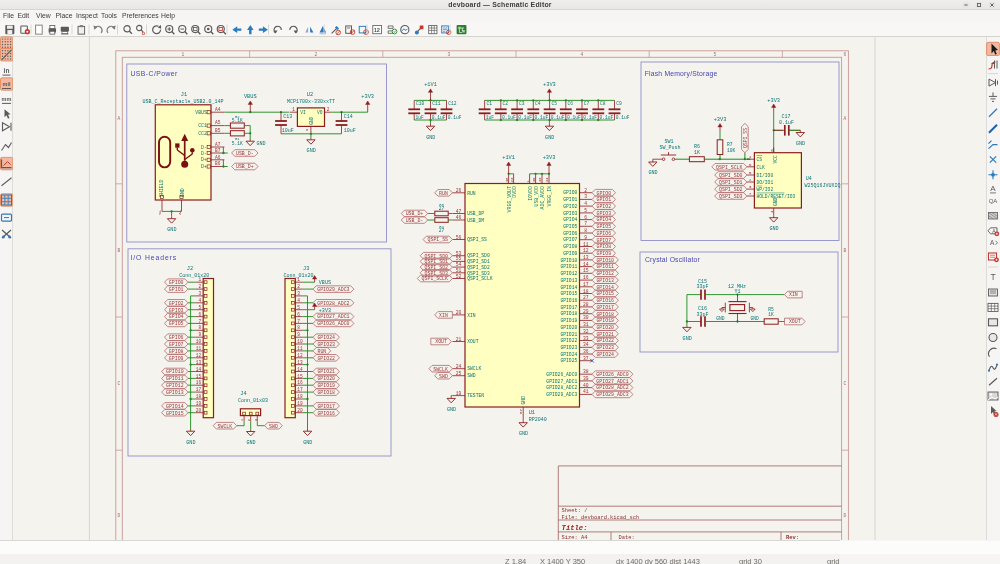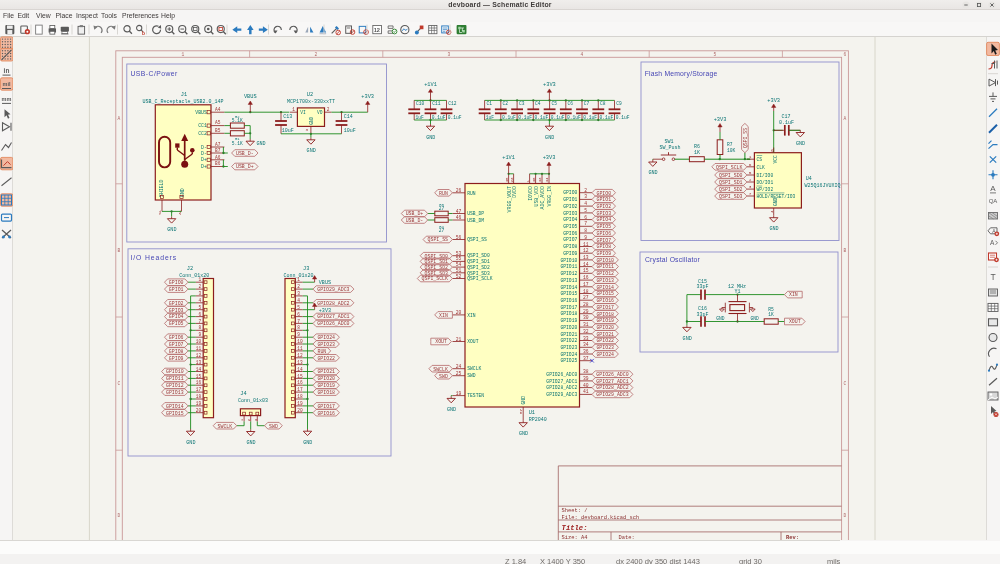--- a/index.html
+++ b/index.html
@@ -1336,16 +1336,16 @@
       <circle cx="3" cy="3.5" r="2.5" fill="#C0392B"></circle>
       <path d="M 2 2.5 l 2 2 M 4 2.5 l -2 2" stroke="#FFF" stroke-width="0.7"></path>
     </g>
 <line x1="988" y1="73.7" x2="998" y2="73.7" stroke="#D8D6D2" stroke-width="1"></line>
 <line x1="988" y1="267.0" x2="998" y2="267.0" stroke="#D8D6D2" stroke-width="1"></line>
 </svg>
 <div id="statusbar">
     <div class="w"></div>
     <span style="position:absolute;left:505px;top:16px">Z 1.84</span>
     <span style="position:absolute;left:540px;top:16px">X 1400 Y 350</span>
-    <span style="position:absolute;left:616px;top:16px">dx 2400 dy 350 dist 1443</span>
+    <span style="position:absolute;left:616px;top:16px">dx 1400 dy 560 dist 1443</span>
     <span style="position:absolute;left:739px;top:16px">grid 30</span>
-    <span style="position:absolute;left:827px;top:16px">mils</span>
+    <span style="position:absolute;left:827px;top:16px">grid</span>
   </div>
 
 </body></html>

